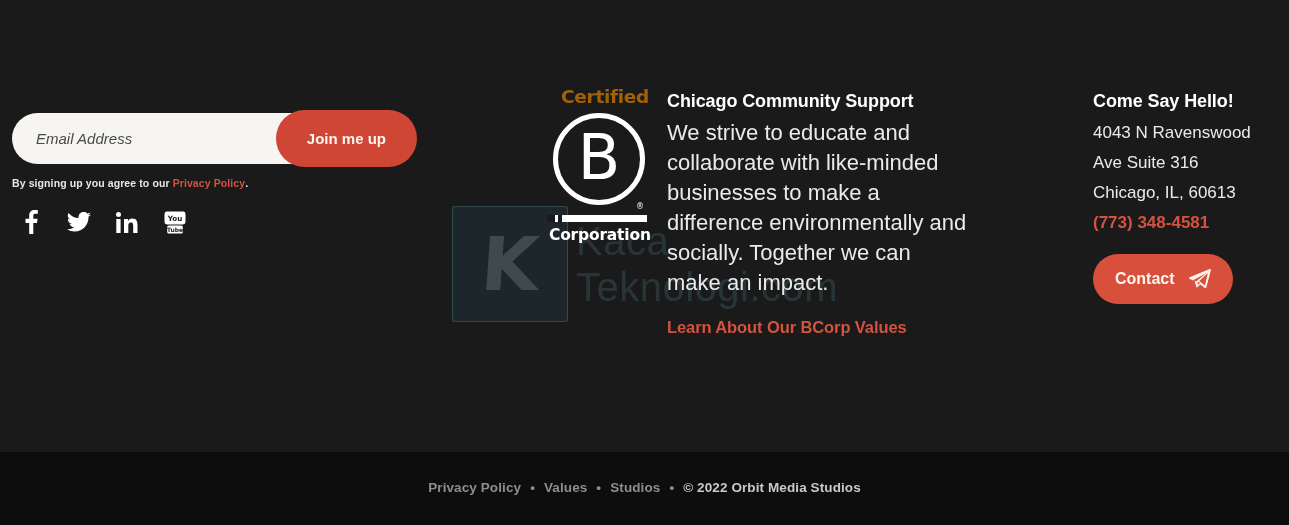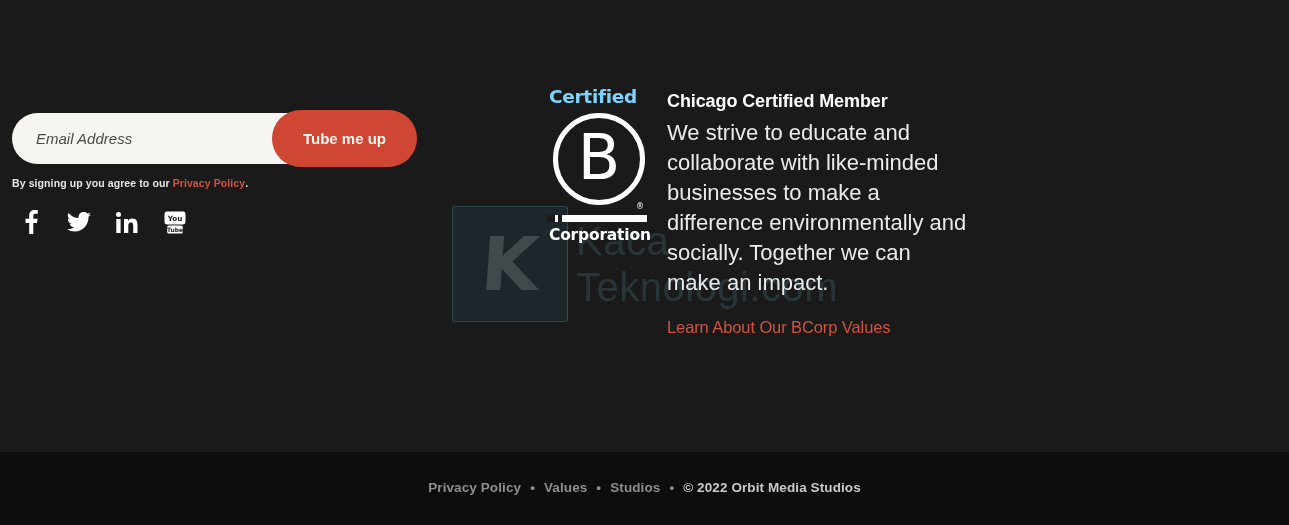--- a/index.html
+++ b/index.html
@@ -150,22 +150,22 @@
     cursor:pointer;
   }
   .social svg { display:block; fill:#ffffff; }
 
   
   .col-bcorp { position:absolute; left:549px; top:86px; width:100px; z-index:4; }
   .bcorp-certified {
     font-family:"DejaVu Sans", sans-serif;
     font-size:18.5px;
     font-weight:700;
-    color:#7dd3fc;
-    text-align:left;
+    color:#a16207;
+    text-align:right;
     letter-spacing:-0.3px;
     line-height:22px;
   }
   .bcorp-circle {
     margin:5px auto 0;
     width:92px; height:92px;
     border:5px solid #ffffff;
     border-radius:50%;
     display:flex; align-items:center; justify-content:center;
     position:relative;
@@ -229,21 +229,21 @@
     margin-top:4px;
     font-size:22px;
     line-height:30px;
     color:#eaeaea;
     font-weight:400;
   }
   .comm-link {
     display:inline-block;
     margin-top:20px;
     font-size:16.5px;
-    font-weight:400;
+    font-weight:700;
     color:#d4523f;
     text-decoration:none;
     letter-spacing:-0.1px;
   }
 
   
   .col-contact { position:absolute; left:1093px; top:88px; width:195px; z-index:4; }
   .contact-title {
     font-size:18px;
     font-weight:700;
@@ -320,21 +320,21 @@
     <div class="wm-text">Kaca
 Teknologi.com</div>
   </div>
 
   <div class="main">
 
     <div class="col-signup">
 
       <div class="signup-form">
         <input class="email-input" type="text" placeholder="Email Address" style="">
-        <button class="signup-btn">Tube me up</button>
+        <button class="signup-btn">Join me up</button>
       </div>
 
       <div class="consent">
         <span>By signing up you agree to our </span><a href="#">Privacy Policy</a><span>.</span>
       </div>
 
       <div class="socials">
         <a class="social" href="#">
           <svg width="13" height="24" viewBox="0 0 13 24">
               <path d="M8.3 24V13H12l.6-4.3H8.3V5.9c0-1.2.3-2.1 2.1-2.1H12.8V0C12.4 0 11.1 0 9.6 0 6.4 0 4.2 1.9 4.2 5.5v3.2H.5V13h3.7v11z"></path>
@@ -365,25 +365,42 @@
       <div class="bcorp-certified">Certified</div>
       <div class="bcorp-circle">
         <span class="bcorp-b">B</span>
         <span class="bcorp-reg">®</span>
       </div>
       <div class="bcorp-bar"></div>
       <div class="bcorp-corporation">Corporation</div>
     </div>
 
     <div class="col-community">
-      <div class="comm-title">Chicago Certified Member</div>
+      <div class="comm-title">Chicago Community Support</div>
       <div class="comm-body">We strive to educate and collaborate with like-minded businesses to make a difference environmentally and socially. Together we can make an impact.</div>
       <a class="comm-link" href="#">Learn About Our BCorp Values</a>
     </div>
 
+    <div class="col-contact">
+      <div class="contact-title">Come Say Hello!</div>
+      <div class="contact-address">
+        <span>4043 N Ravenswood</span><br>
+        <span>Ave Suite 316</span><br>
+        <span>Chicago, IL, 60613</span>
+        <a class="contact-phone" href="#">(773) 348-4581</a>
+      </div>
+      <button class="contact-btn">
+        <span>Contact</span>
+        <span>
+          <svg width="22" height="20" viewBox="0 0 22 20">
+              <path d="M21.7.3a.9.9 0 0 0-1-.2L.7 8.3a.9.9 0 0 0 0 1.7l4.9 1.9 1.6 5.6a.9.9 0 0 0 1.5.4l2.6-2.5 4.6 3.5a.9.9 0 0 0 1.4-.5L21.9 1.3a.9.9 0 0 0-.2-1zM17 4.3 7.7 12.1l-.4.4-3.2-1.2zm-8.5 9.4 1-.9 1.5 1.1-1.9 1.8zm7.5 2.8-5.8-4.4L18.8 4z"></path>
+            </svg>
+        </span>
+      </button>
+    </div>
 
   </div>
 
   <div class="footer-bar">
     <div class="footer-inner">
       <a href="#">Privacy Policy</a>
       <span class="footer-sep">•</span>
       <a href="#">Values</a>
       <span class="footer-sep">•</span>
       <a href="#">Studios</a>

